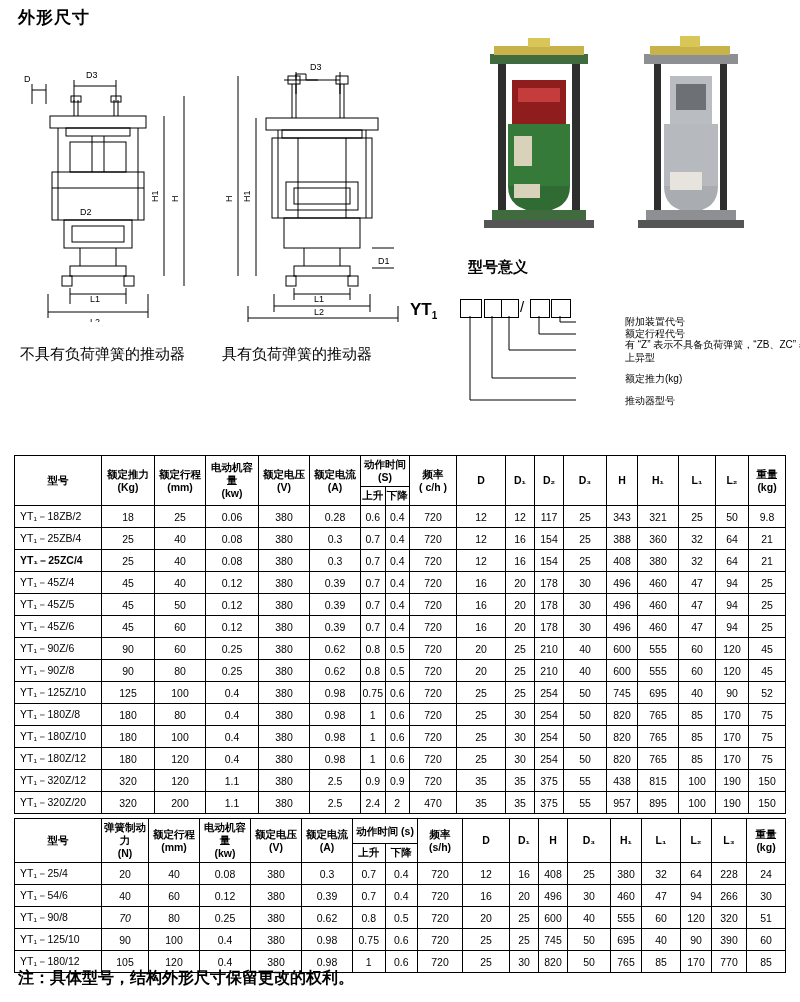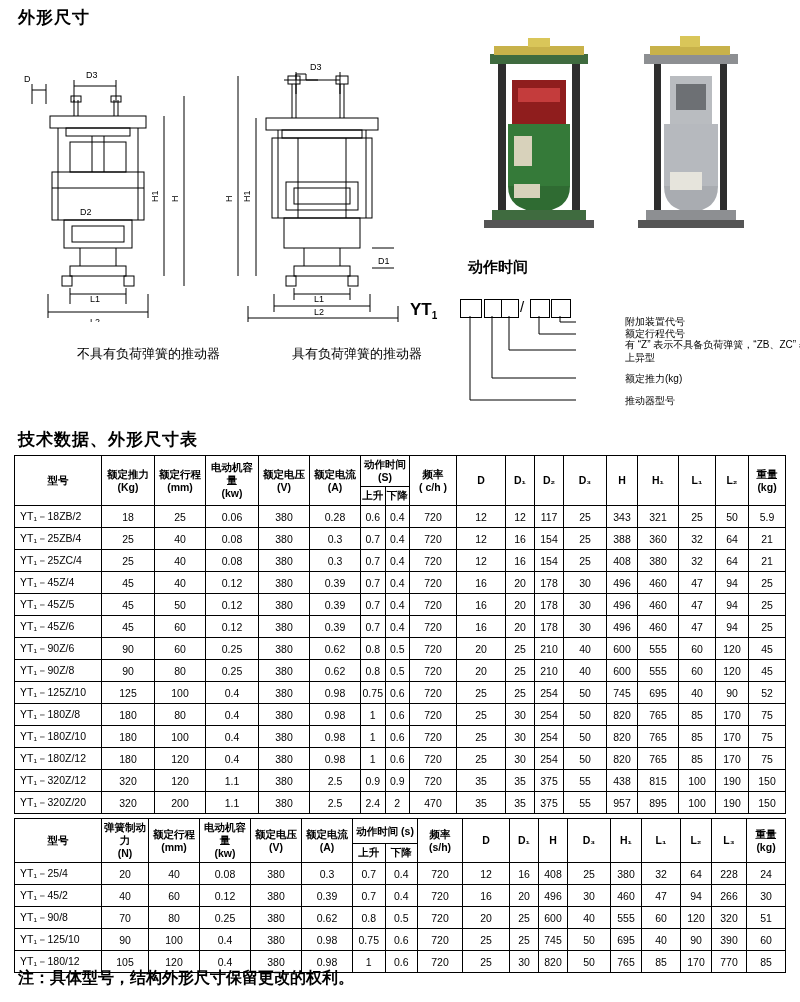--- a/index.html
+++ b/index.html
@@ -13,21 +13,21 @@
   h2.section{
     font-size:17px;font-weight:bold;margin:0;padding:0;
     letter-spacing:1px;
   }
   #sec-outline{position:absolute;left:18px;top:6px;}
   #sec-tech{position:absolute;left:18px;top:428px;}
 
   
   .draw-area{position:absolute;left:10px;top:32px;width:430px;height:290px;}
   .draw-cap{
-    position:absolute;font-size:13px;text-align:right;width:200px;
+    position:absolute;font-size:15px;text-align:left;width:200px;
   }
   #cap1{left:10px;top:313px;}
   #cap2{left:212px;top:313px;}
 
   svg.dwg{position:absolute;top:0;}
   #dwg1{left:8px;}
   #dwg2{left:212px;}
 
   
   .photo{position:absolute;border:0;}
@@ -219,21 +219,21 @@
     <rect x="100" y="40" width="7" height="150" fill="#2e2e2e"></rect>
     <rect x="50" y="52" width="42" height="48" fill="#b9bcc0"></rect>
     <rect x="56" y="60" width="30" height="26" fill="#6d7074"></rect>
     <path d="M44 100 h54 v62 q0 24 -27 26 q-27 -2 -27 -26 z" fill="#a9acb1"></path>
     <rect x="44" y="100" width="54" height="62" fill="#b6b9be"></rect>
     <rect x="50" y="148" width="32" height="18" fill="#e6e4dc"></rect>
     <rect x="26" y="186" width="90" height="12" fill="#8d8f92"></rect>
     <rect x="18" y="196" width="106" height="8" fill="#555"></rect>
   </svg>
 
-  <div id="model-title">动作时间</div>
+  <div id="model-title">型号意义</div>
 
   <div id="model-area">
     <div class="mm-yt">YT<sub>1</sub></div>
     <div class="mm-box" style="left:56px;width:20px;"></div>
     <div class="mm-box" style="left:80px;width:16px;"></div>
     <div class="mm-box" style="left:97px;width:16px;"></div>
     <div class="mm-slash" style="left:116px;">/</div>
     <div class="mm-box" style="left:126px;width:18px;"></div>
     <div class="mm-box" style="left:147px;width:18px;"></div>
 
@@ -252,21 +252,20 @@
       </g>
     </svg>
 
     <div class="mm-note" style="left:176px;top:27px;width:200px;">附加装置代号</div>
     <div class="mm-note" style="left:176px;top:39px;width:200px;">额定行程代号</div>
     <div class="mm-note" style="left:176px;top:50px;width:214px;">有 “Z” 表示不具备负荷弹簧，“ZB、ZC” 表示结构上异型</div>
     <div class="mm-note" style="left:176px;top:84px;width:200px;">额定推力(kg)</div>
     <div class="mm-note" style="left:176px;top:106px;width:200px;">推动器型号</div>
   </div>
 
-  <h2 class="section" id="sec-tech">技术数据、外形尺寸表</h2>
 
   <table class="spec" id="tbl1">
       <tbody>
         <tr>
           <th rowspan="2" style="width: 84px; line-height: 13px; padding: 2px 1px;">型号</th>
           <th rowspan="2" style="width: 50px; line-height: 13px; padding: 2px 1px;">额定推力<br>(Kg)</th>
           <th rowspan="2" style="width: 48px; line-height: 13px; padding: 2px 1px;">额定行程<br>(mm)</th>
           <th rowspan="2" style="width: 50px; line-height: 13px; padding: 2px 1px;">电动机容量<br>(kw)</th>
           <th rowspan="2" style="width: 48px; line-height: 13px; padding: 2px 1px;">额定电压<br>(V)</th>
           <th rowspan="2" style="width: 48px; line-height: 13px; padding: 2px 1px;">额定电流<br>(A)</th>
@@ -297,21 +296,21 @@
           <td style="height: 21px;">0.4</td>
           <td style="height: 21px;">720</td>
           <td style="height: 21px;">12</td>
           <td style="height: 21px;">12</td>
           <td style="height: 21px;">117</td>
           <td style="height: 21px;">25</td>
           <td style="height: 21px;">343</td>
           <td style="height: 21px;">321</td>
           <td style="height: 21px;">25</td>
           <td style="height: 21px;">50</td>
-          <td style="height: 21px;">5.9</td>
+          <td style="height: 21px;">9.8</td>
         </tr>
         <tr>
           <td class="model" style="height: 21px;">YT₁－25ZB/4</td>
           <td style="height: 21px;">25</td>
           <td style="height: 21px;">40</td>
           <td style="height: 21px;">0.08</td>
           <td style="height: 21px;">380</td>
           <td style="height: 21px;">0.3</td>
           <td style="height: 21px;">0.7</td>
           <td style="height: 21px;">0.4</td>
@@ -320,21 +319,21 @@
           <td style="height: 21px;">16</td>
           <td style="height: 21px;">154</td>
           <td style="height: 21px;">25</td>
           <td style="height: 21px;">388</td>
           <td style="height: 21px;">360</td>
           <td style="height: 21px;">32</td>
           <td style="height: 21px;">64</td>
           <td style="height: 21px;">21</td>
         </tr>
         <tr>
-          <td class="model" style="height: 21px;">YT₁－25ZC/4</td>
+          <td class="model" style="height: 21px; font-weight: bold;">YT₁－25ZC/4</td>
           <td style="height: 21px;">25</td>
           <td style="height: 21px;">40</td>
           <td style="height: 21px;">0.08</td>
           <td style="height: 21px;">380</td>
           <td style="height: 21px;">0.3</td>
           <td style="height: 21px;">0.7</td>
           <td style="height: 21px;">0.4</td>
           <td style="height: 21px;">720</td>
           <td style="height: 21px;">12</td>
           <td style="height: 21px;">16</td>
@@ -608,42 +607,42 @@
           <td style="height: 21px;">16</td>
           <td style="height: 21px;">408</td>
           <td style="height: 21px;">25</td>
           <td style="height: 21px;">380</td>
           <td style="height: 21px;">32</td>
           <td style="height: 21px;">64</td>
           <td style="height: 21px;">228</td>
           <td style="height: 21px;">24</td>
         </tr>
         <tr>
-          <td class="model" style="height: 21px;">YT₁－45/2</td>
+          <td class="model" style="height: 21px;">YT₁－54/6</td>
           <td style="height: 21px;">40</td>
           <td style="height: 21px;">60</td>
           <td style="height: 21px;">0.12</td>
           <td style="height: 21px;">380</td>
           <td style="height: 21px;">0.39</td>
           <td style="height: 21px;">0.7</td>
           <td style="height: 21px;">0.4</td>
           <td style="height: 21px;">720</td>
           <td style="height: 21px;">16</td>
           <td style="height: 21px;">20</td>
           <td style="height: 21px;">496</td>
           <td style="height: 21px;">30</td>
           <td style="height: 21px;">460</td>
           <td style="height: 21px;">47</td>
           <td style="height: 21px;">94</td>
           <td style="height: 21px;">266</td>
           <td style="height: 21px;">30</td>
         </tr>
         <tr>
           <td class="model" style="height: 21px;">YT₁－90/8</td>
-          <td style="height: 21px;">70</td>
+          <td style="height: 21px; font-style: italic;">70</td>
           <td style="height: 21px;">80</td>
           <td style="height: 21px;">0.25</td>
           <td style="height: 21px;">380</td>
           <td style="height: 21px;">0.62</td>
           <td style="height: 21px;">0.8</td>
           <td style="height: 21px;">0.5</td>
           <td style="height: 21px;">720</td>
           <td style="height: 21px;">20</td>
           <td style="height: 21px;">25</td>
           <td style="height: 21px;">600</td>

